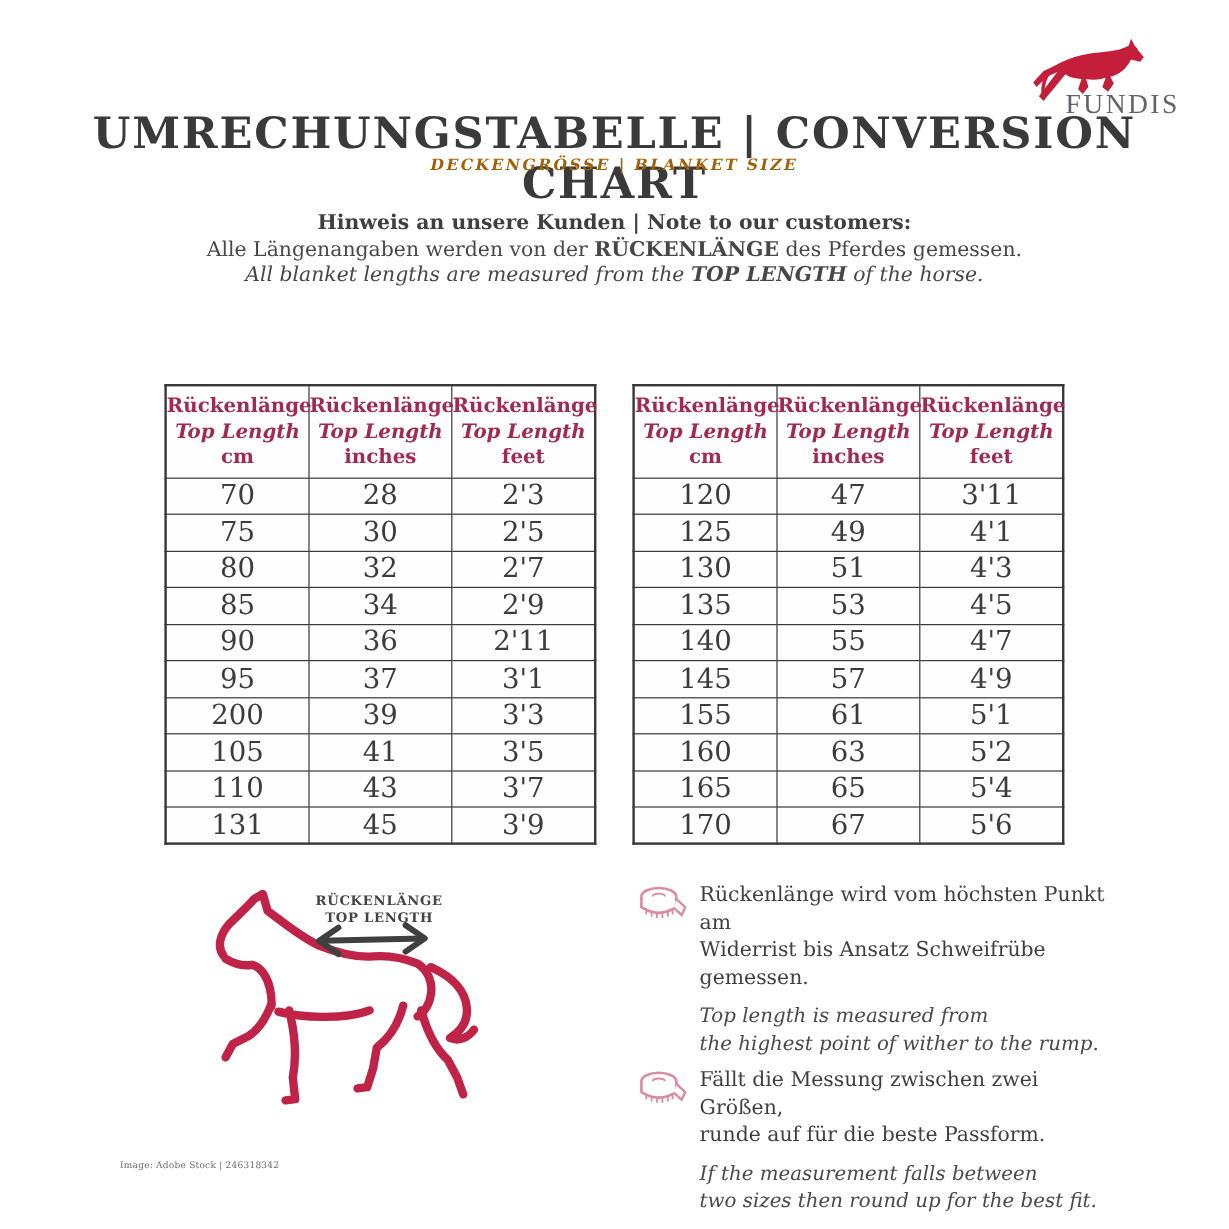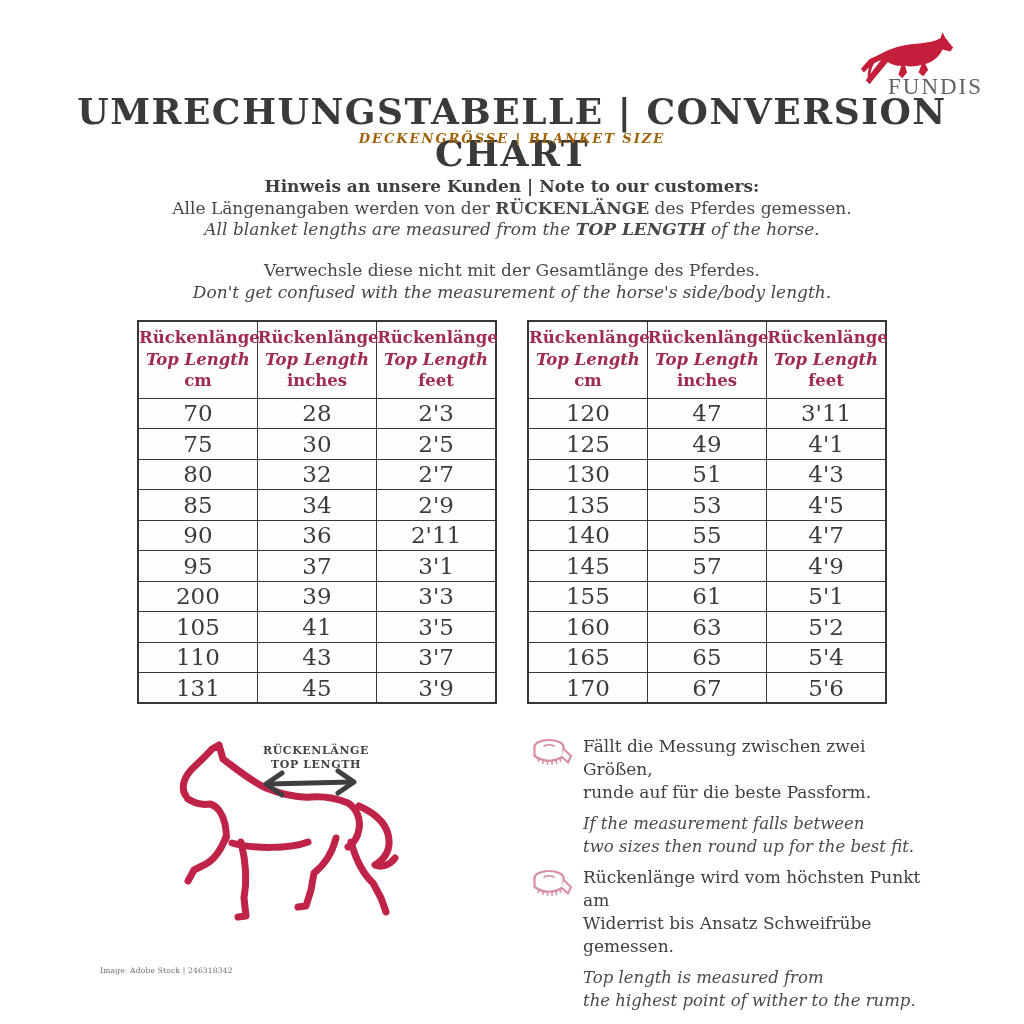--- a/index.html
+++ b/index.html
@@ -73,24 +73,20 @@
   </div>
 
   <div class="title">UMRECHUNGSTABELLE | CONVERSION CHART</div>
   <div class="subtitle">DECKENGRÖSSE | BLANKET SIZE</div>
 
   <div class="notes notes-1">
     <div class="heading">Hinweis an unsere Kunden | Note to our customers:</div>
     <div><span>Alle Längenangaben werden von der </span><span class="bold">RÜCKENLÄNGE</span><span> des Pferdes gemessen.</span></div>
     <div class="it"><span>All blanket lengths are measured from the </span><span class="bold">TOP LENGTH</span><span> of the horse.</span></div>
   </div>
-  <div class="notes notes-2">
-    <div>Verwechsle diese nicht mit der Gesamtlänge des Pferdes.</div>
-    <div class="it">Don't get confused with the measurement of the horse's side/body length.</div>
-  </div>
 
   <div class="tables-wrap">
     <table class="size-table">
       <thead>
           <tr>
             <th>
               <div class="h-de">Rückenlänge</div>
               <div class="h-en">Top Length</div>
               <div class="h-unit">cm</div>
             </th>
@@ -263,58 +259,58 @@
         <path d="M188,33 L204,44 L188,55"></path>
       </g>
     </svg>
     <div class="fig-label">
       <div>RÜCKENLÄNGE</div>
       <div>TOP LENGTH</div>
     </div>
   </div>
 
   <div class="tips">
+    <div class="tip">
+      <svg class="tip-icon" viewBox="0 0 42 36">
+        <ellipse cx="17" cy="10" rx="14.5" ry="7" fill="#ffffff" stroke="#d98ca2" stroke-width="2.2"></ellipse>
+        <ellipse cx="17" cy="10" rx="5" ry="2.3" fill="none" stroke="#d98ca2" stroke-width="1.6"></ellipse>
+        <path d="M2.5,10 L2.5,19 Q17,28.5 31.5,19 L31.5,10" fill="#ffffff" stroke="#d98ca2" stroke-width="2.2"></path>
+        <g stroke="#d98ca2" stroke-width="1.5">
+          <path d="M6.5,20.5 v4.5"></path>
+            <path d="M11,22.5 v4.5"></path>
+            <path d="M15.5,23.5 v4.5"></path>
+          <path d="M20,23.5 v4.5"></path>
+            <path d="M24.5,22.5 v4.5"></path>
+            <path d="M28.5,20.5 v4.5"></path>
+        </g>
+        <path d="M31.5,12 L39,19 L36,25.5 L30,20" fill="#ffffff" stroke="#d98ca2" stroke-width="2"></path>
+      </svg>
+      <div class="tip-de">Rückenlänge wird vom höchsten Punkt am
+Widerrist bis Ansatz Schweifrübe gemessen.</div>
+      <div class="tip-en">Top length is measured from
+the highest point of wither to the rump.</div>
+    </div>
+
     <div class="tip">
       <svg class="tip-icon" viewBox="0 0 42 36">
         <ellipse cx="17" cy="10" rx="14.5" ry="7" fill="#ffffff" stroke="#d98ca2" stroke-width="2.2"></ellipse>
         <ellipse cx="17" cy="10" rx="5" ry="2.3" fill="none" stroke="#d98ca2" stroke-width="1.6"></ellipse>
         <path d="M2.5,10 L2.5,19 Q17,28.5 31.5,19 L31.5,10" fill="#ffffff" stroke="#d98ca2" stroke-width="2.2"></path>
         <g stroke="#d98ca2" stroke-width="1.5">
           <path d="M6.5,20.5 v4.5"></path>
             <path d="M11,22.5 v4.5"></path>
             <path d="M15.5,23.5 v4.5"></path>
           <path d="M20,23.5 v4.5"></path>
             <path d="M24.5,22.5 v4.5"></path>
             <path d="M28.5,20.5 v4.5"></path>
         </g>
         <path d="M31.5,12 L39,19 L36,25.5 L30,20" fill="#ffffff" stroke="#d98ca2" stroke-width="2"></path>
       </svg>
       <div class="tip-de">Fällt die Messung zwischen zwei Größen,
 runde auf für die beste Passform.</div>
       <div class="tip-en">If the measurement falls between
 two sizes then round up for the best fit.</div>
     </div>
-
-    <div class="tip">
-      <svg class="tip-icon" viewBox="0 0 42 36">
-        <ellipse cx="17" cy="10" rx="14.5" ry="7" fill="#ffffff" stroke="#d98ca2" stroke-width="2.2"></ellipse>
-        <ellipse cx="17" cy="10" rx="5" ry="2.3" fill="none" stroke="#d98ca2" stroke-width="1.6"></ellipse>
-        <path d="M2.5,10 L2.5,19 Q17,28.5 31.5,19 L31.5,10" fill="#ffffff" stroke="#d98ca2" stroke-width="2.2"></path>
-        <g stroke="#d98ca2" stroke-width="1.5">
-          <path d="M6.5,20.5 v4.5"></path>
-            <path d="M11,22.5 v4.5"></path>
-            <path d="M15.5,23.5 v4.5"></path>
-          <path d="M20,23.5 v4.5"></path>
-            <path d="M24.5,22.5 v4.5"></path>
-            <path d="M28.5,20.5 v4.5"></path>
-        </g>
-        <path d="M31.5,12 L39,19 L36,25.5 L30,20" fill="#ffffff" stroke="#d98ca2" stroke-width="2"></path>
-      </svg>
-      <div class="tip-de">Rückenlänge wird vom höchsten Punkt am
-Widerrist bis Ansatz Schweifrübe gemessen.</div>
-      <div class="tip-en">Top length is measured from
-the highest point of wither to the rump.</div>
-    </div>
   </div>
 
   <div class="credit">Image: Adobe Stock | 246318342</div>
 
 </div>
 
 </body></html>

